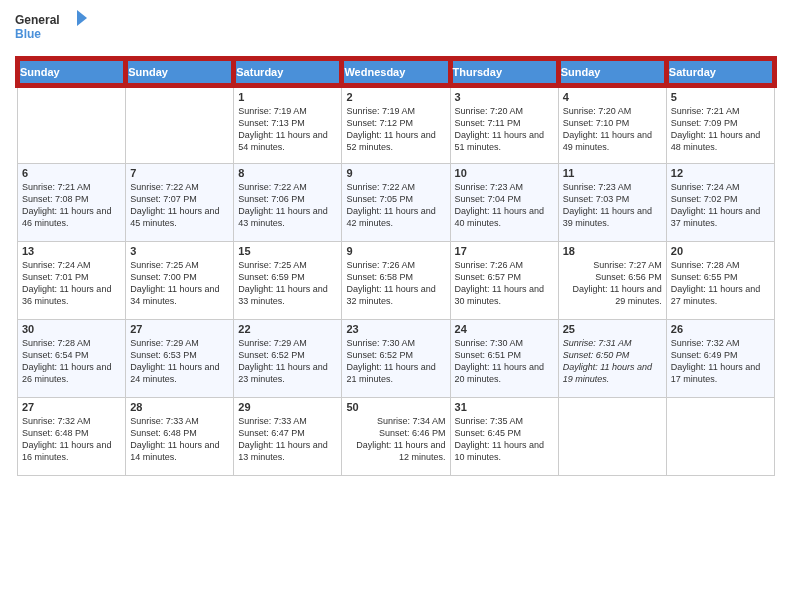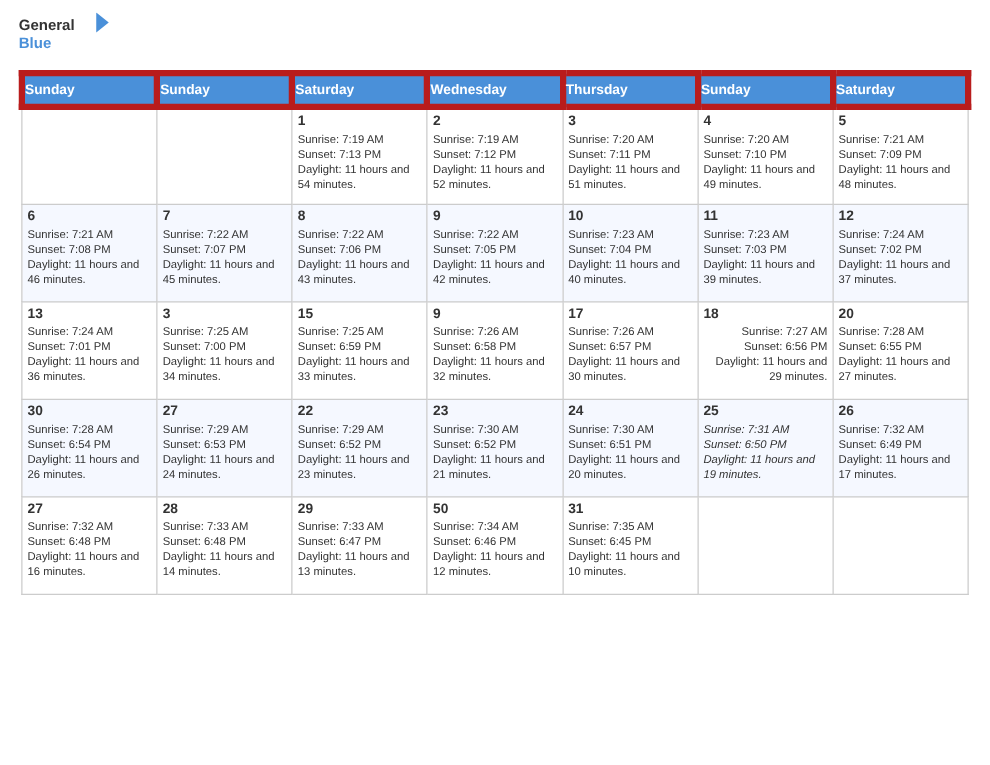--- a/index.html
+++ b/index.html
@@ -299,21 +299,21 @@
 Daylight: 11 hours and 14 minutes.</div>
           </td>
           <td>
             <span class="day-number">29</span>
             <div class="day-detail" style="white-space: pre-line;">Sunrise: 7:33 AM
 Sunset: 6:47 PM
 Daylight: 11 hours and 13 minutes.</div>
           </td>
           <td>
             <span class="day-number">50</span>
-            <div class="day-detail" style="white-space: pre-line;">Sunrise: 7:34 AM
+            <div class="day-detail" style="white-space: pre-line; text-align: right;">Sunrise: 7:34 AM
 Sunset: 6:46 PM
 Daylight: 11 hours and 12 minutes.</div>
           </td>
           <td>
             <span class="day-number">31</span>
             <div class="day-detail" style="white-space: pre-line;">Sunrise: 7:35 AM
 Sunset: 6:45 PM
 Daylight: 11 hours and 10 minutes.</div>
           </td>
           <td class="empty-cell"></td>

